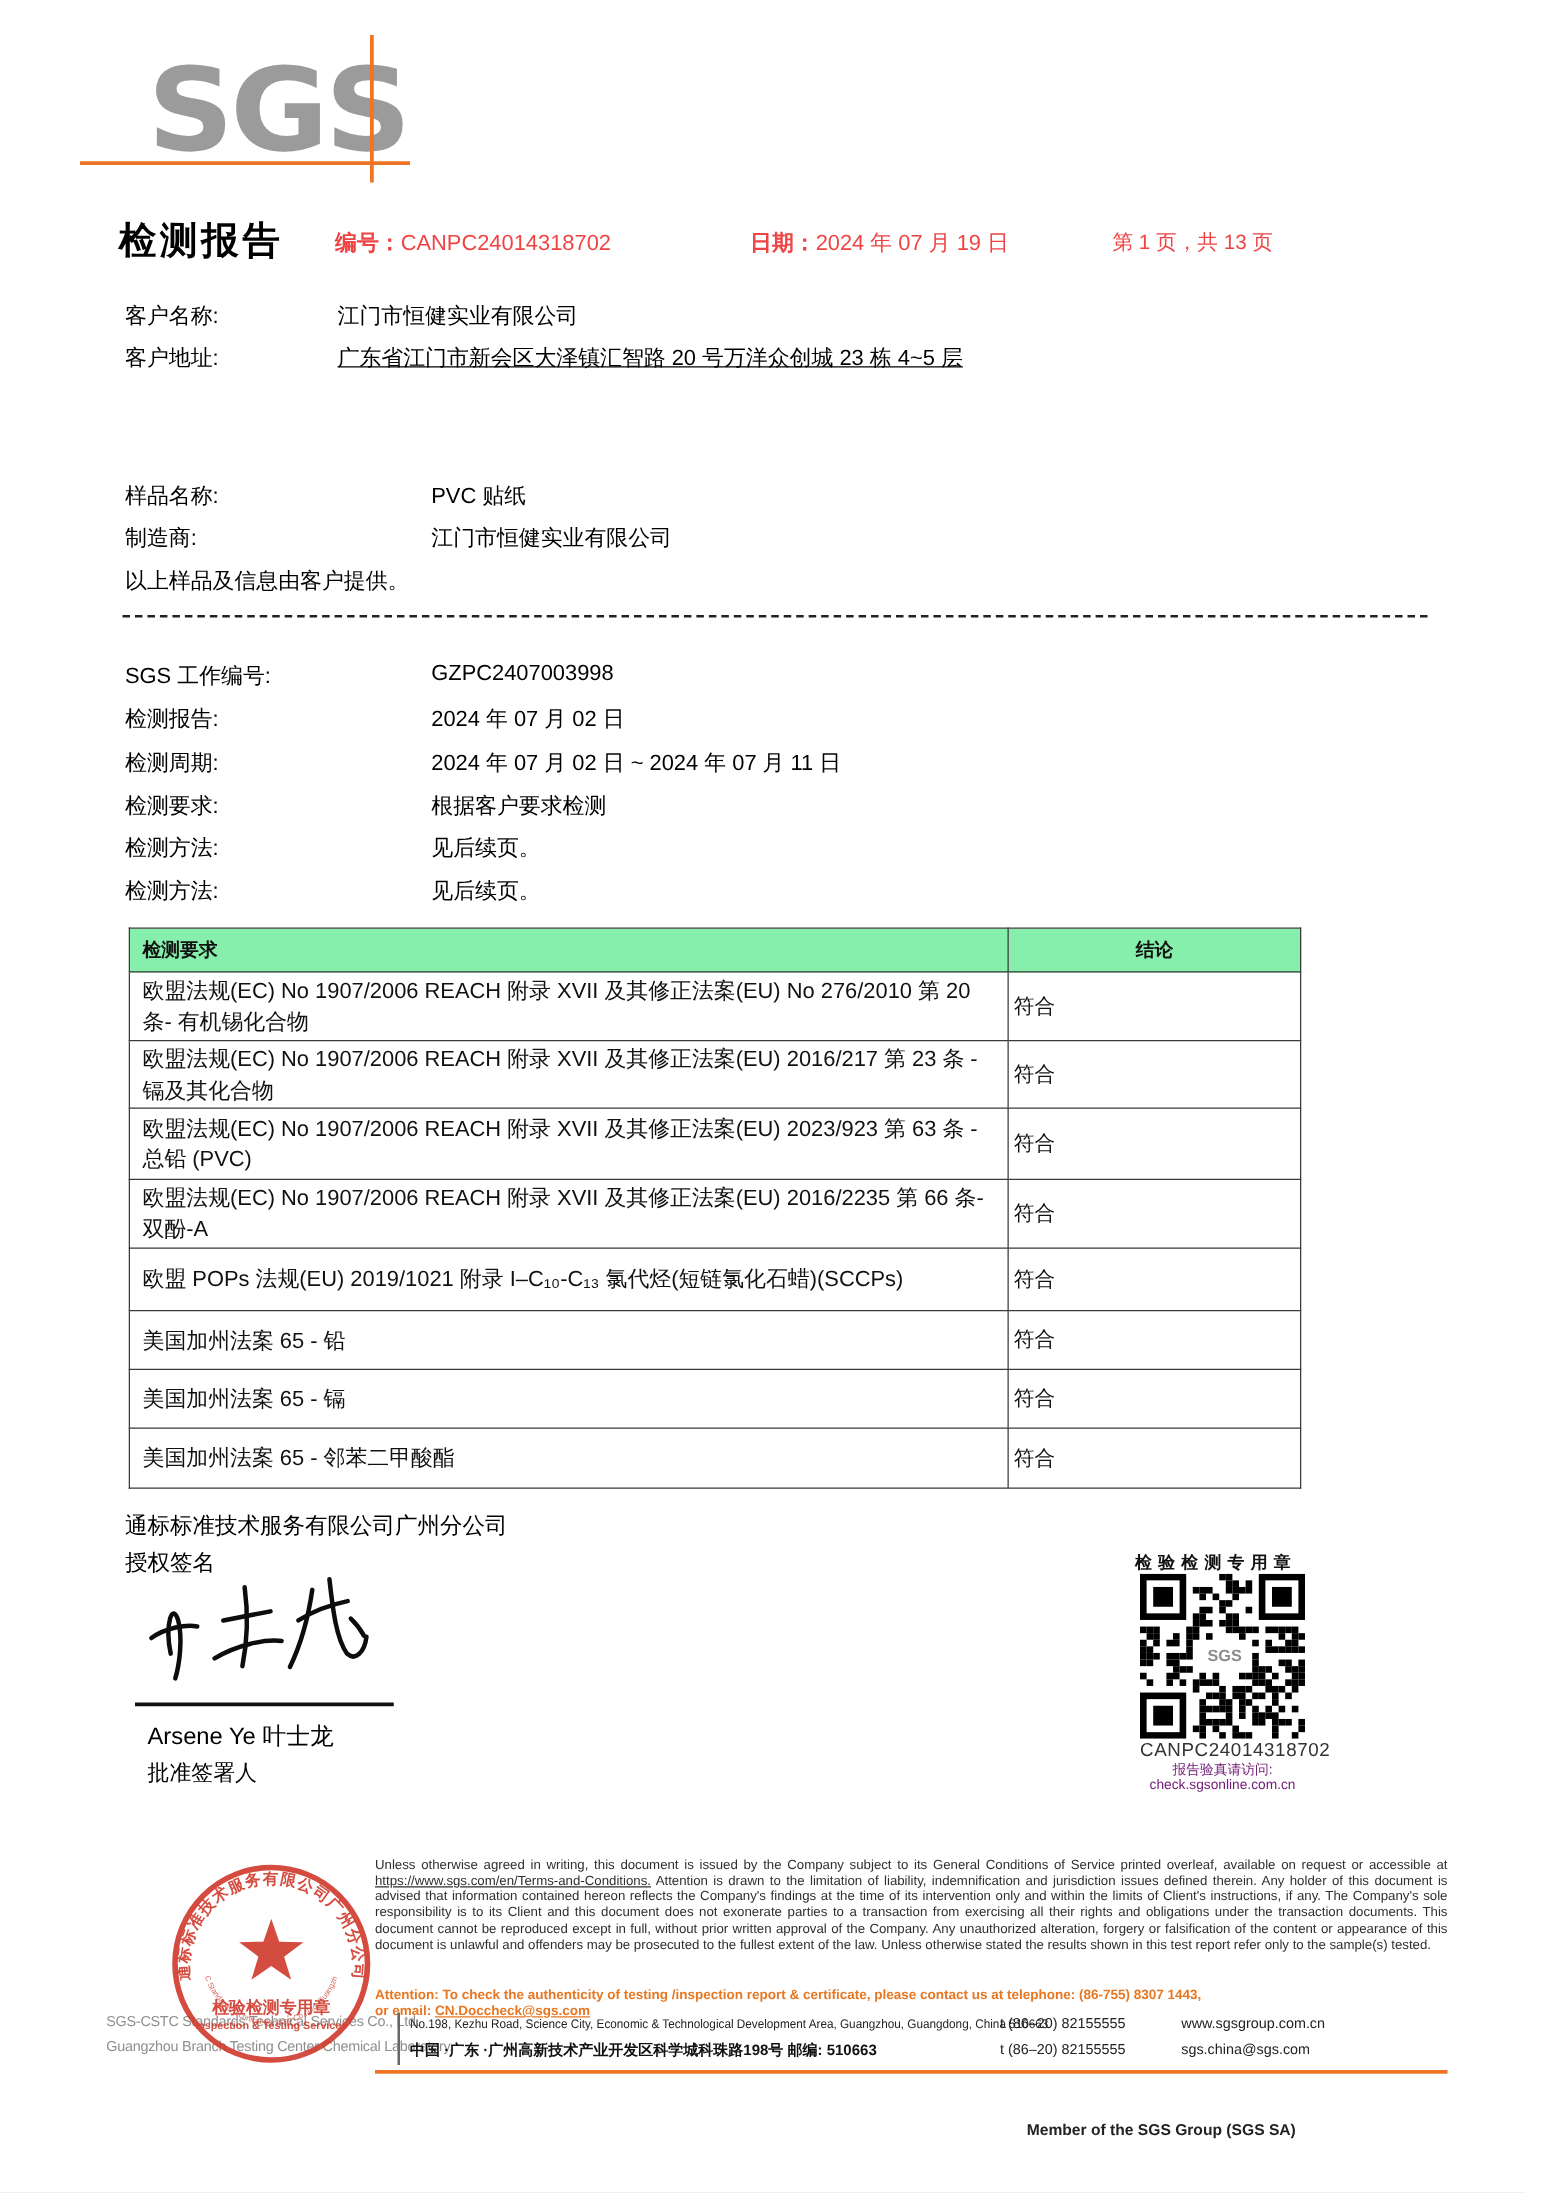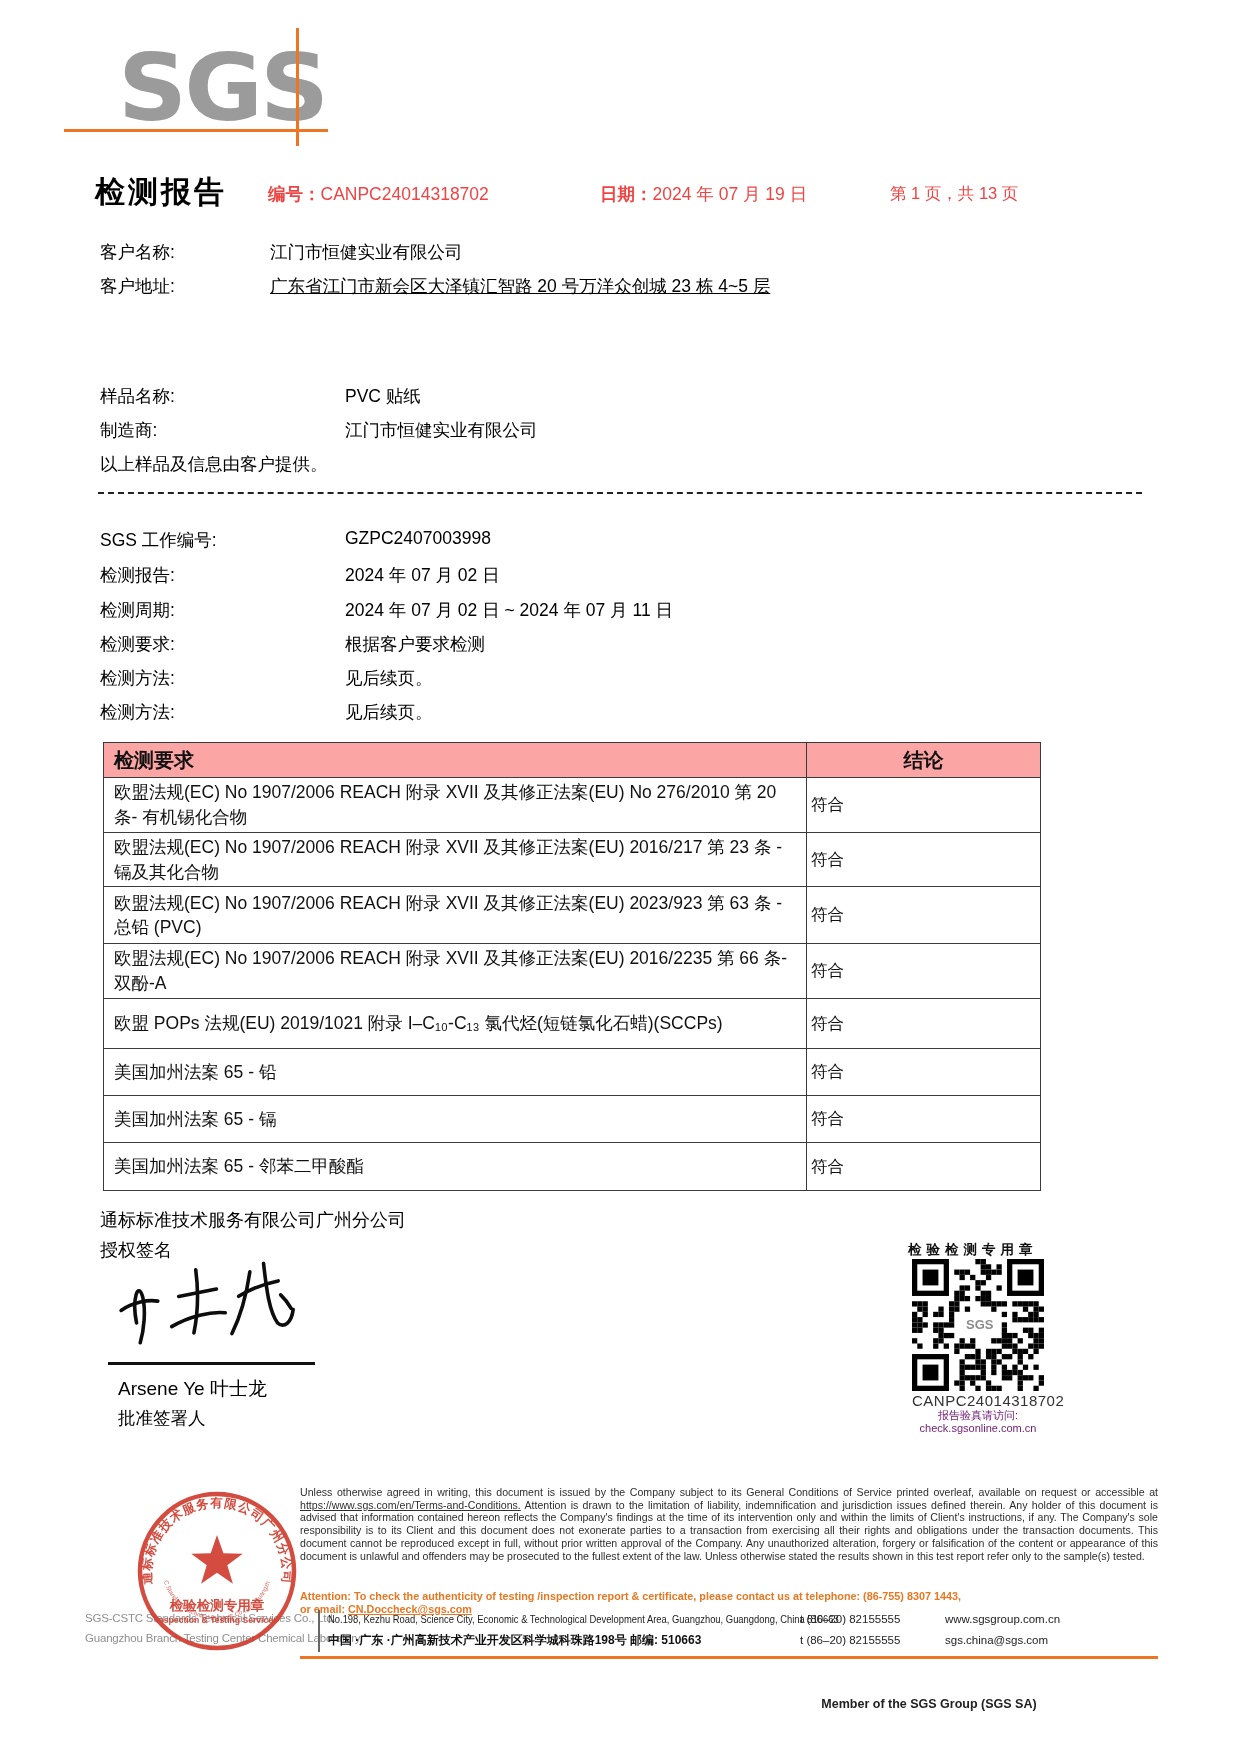--- a/index.html
+++ b/index.html
@@ -15,21 +15,21 @@
   .hdr-line{font-size:17.5px;color:#ef4444;}
   .hdr-line b{font-weight:bold;}
   
   .lbl{font-size:17.5px;color:#000;}
   .val{font-size:17.5px;color:#000;}
   
   .dashed{border-top:2.5px dashed #222;}
   
   table.rtable{border-collapse:collapse;table-layout:fixed;width:907px;}
   table.rtable th, table.rtable td{border:1.5px solid #3a3a3a;vertical-align:middle;}
-  table.rtable th{background:#fca5a5;font-size:20px;font-weight:bold;height:30px;}
+  table.rtable th{background:#86efac;font-size:15px;font-weight:bold;height:30px;}
   th.c1, td.c1{width:682px;text-align:left;padding:2px 10px;}
   th.c2, td.c2{width:225px;padding:2px 4px;}
   td.c1{font-size:17.5px;line-height:1.42;}
   td.c2{font-size:16.5px;}
   
   .company-line{font-size:18px;color:#000;}
   .sig-underline{height:2.5px;background:#111;}
   .signer{font-size:19px;color:#000;}
   .signer-title{font-size:17.5px;color:#000;}
   

